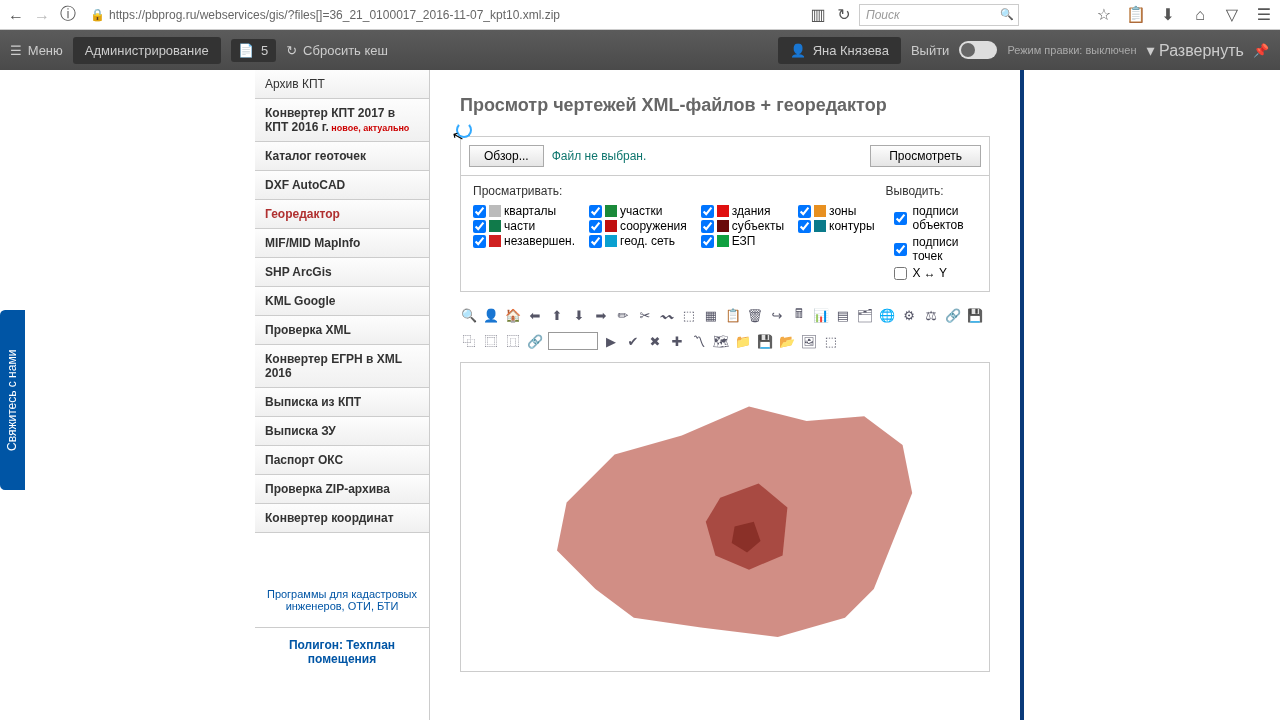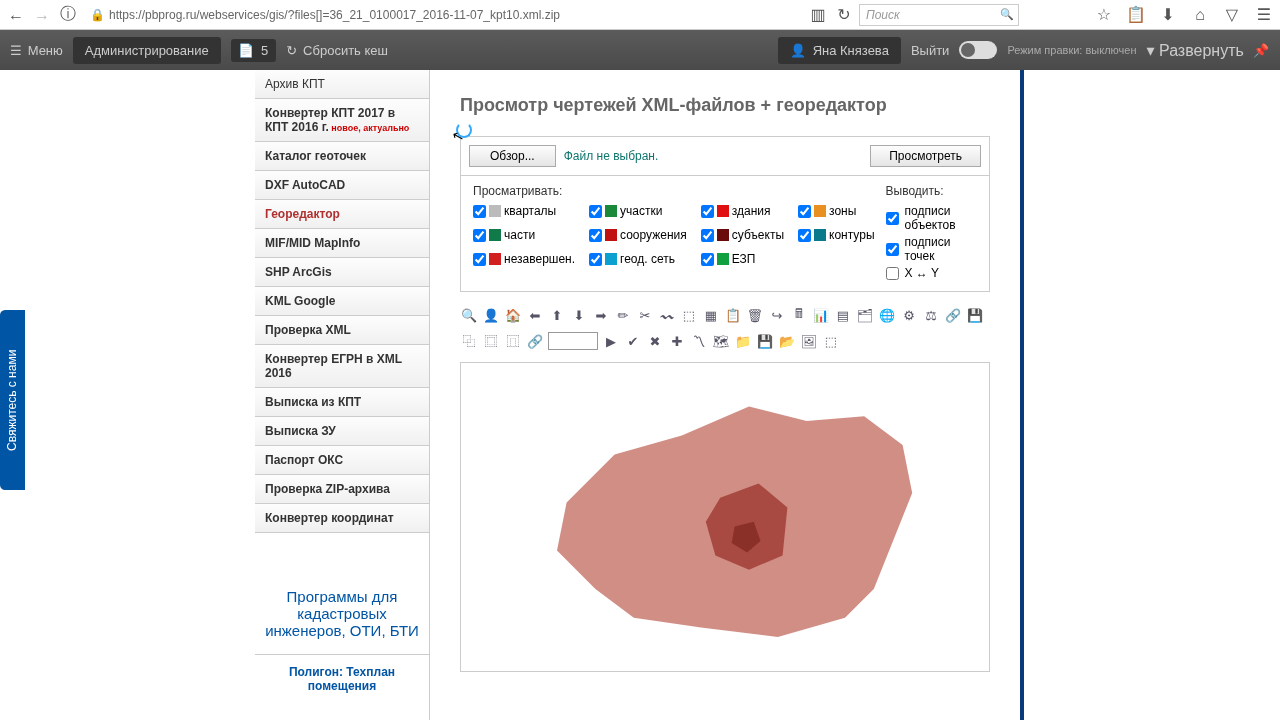--- a/index.html
+++ b/index.html
@@ -22,38 +22,38 @@
 .topbar .mode-txt{font-size:11px;color:#ccc;}
 .topbar .mode-txt span{color:#aaa;}
 .topbar .expand{cursor:pointer;font-size:16px;}
 .content{display:flex;background:#fff;height:718px;}
 .left-pad{width:255px;}
 .sidebar{width:175px;background:#fff;border-right:1px solid #ccc;position:relative;}
 .sidebar .item{padding:7px 10px;border-bottom:1px solid #ccc;font-size:12px;color:#333;cursor:pointer;background:linear-gradient(#fdfdfd,#f0f0f0);}
 .sidebar .item.bold{font-weight:bold;}
 .sidebar .item.active{color:#b03030;}
 .sidebar .item .new-badge{color:#c00;font-size:9px;}
-.sidebar .promo{padding:15px 10px;text-align:center;font-size:15px;color:#0055a5;margin-top:40px;}
+.sidebar .promo{padding:15px 10px;text-align:center;font-size:11px;color:#0055a5;margin-top:40px;}
 .sidebar .promo2{padding:10px;text-align:center;font-size:12px;color:#0055a5;border-top:1px solid #ccc;font-weight:bold;}
 .contact-tab{position:fixed;left:0;top:310px;width:25px;height:180px;background:#0055a5;color:#fff;writing-mode:vertical-rl;transform:rotate(180deg);display:flex;align-items:center;justify-content:center;font-size:12px;border-radius:0 5px 5px 0;cursor:pointer;}
 .main{flex:1;padding:10px 30px;max-width:590px;}
 .page-title{font-size:18px;font-weight:bold;color:#666;margin:15px 0 20px;}
 .file-row{display:flex;align-items:center;gap:8px;border:1px solid #ccc;padding:8px;background:#fff;}
-.file-btn{background:linear-gradient(#fdfdfd,#e5e5e5);border:1px solid #aaa;padding:3px 20px;font-size:12px;cursor:pointer;}
+.file-btn{background:linear-gradient(#fdfdfd,#e5e5e5);border:1px solid #aaa;padding:3px 14px;font-size:12px;cursor:pointer;}
 .file-txt{font-size:12px;color:#0f766e;flex:1;}
 .view-btn{background:linear-gradient(#fdfdfd,#e5e5e5);border:1px solid #aaa;padding:3px 18px;font-size:12px;cursor:pointer;}
 .options{border:1px solid #ccc;border-top:0;padding:8px 12px;display:flex;background:#fff;}
 .opt-col{flex:1;}
 .opt-hd{font-size:12px;margin-bottom:6px;color:#333;}
-.opt-grid{display:grid;grid-template-columns:repeat(4,auto);gap:10px 14px;}
+.opt-grid{display:grid;grid-template-columns:repeat(4,auto);gap:1px 14px;}
 .opt-item{display:flex;align-items:center;gap:3px;font-size:12px;}
 .opt-item input{margin:0;}
 .sw{width:12px;height:12px;display:inline-block;}
 .out-col{width:165px;border-left:1px solid transparent;padding-left:10px;}
-.out-item{display:flex;align-items:center;gap:6px;font-size:12px;margin-bottom:3px;}
+.out-item{display:flex;align-items:center;gap:6px;font-size:12px;margin-bottom:3px;margin-left:8px;}
 .toolbar{margin-top:10px;display:flex;flex-wrap:wrap;gap:4px;align-items:center;padding:4px 0;}
 .tool-ic{width:18px;height:18px;display:flex;align-items:center;justify-content:center;font-size:13px;cursor:pointer;color:#556;}
 .tool-input{width:50px;height:18px;border:1px solid #999;font-size:11px;}
 .map-canvas{margin-top:8px;border:1px solid #ccc;height:310px;background:#fff;position:relative;overflow:hidden;}
 .right-pad{flex:1;border-left:4px solid #0a3a7a;background:#fff;}
 .cursor-spin{position:absolute;left:456px;top:122px;width:16px;height:16px;border:2px solid #3af;border-top-color:transparent;border-radius:50%;}
 .mouse-ptr{position:absolute;left:452px;top:128px;font-size:14px;color:#000;transform:rotate(-15deg);}
 svg.map-poly{width:100%;height:100%;}
 </style>
 </head>

